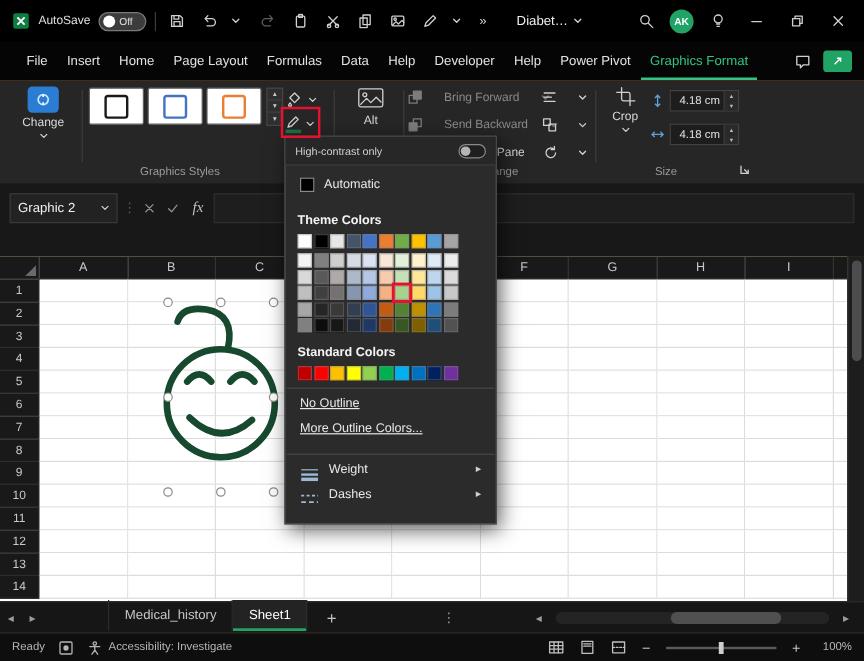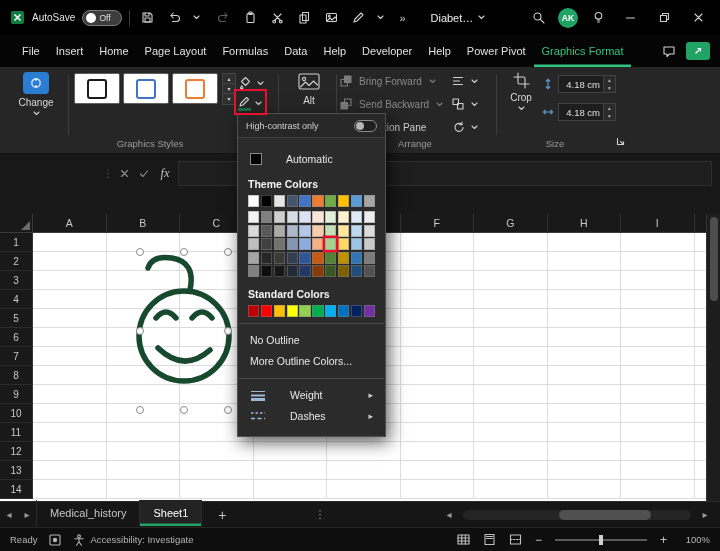--- a/index.html
+++ b/index.html
@@ -42,21 +42,21 @@
 #gallery{display:flex;gap:3px}
 .thumb{width:46px;height:31px;background:#fff;border:1px solid #606060;border-radius:2px;display:flex;align-items:center;justify-content:center}
 .tshape{width:20px;height:20px;border-radius:3px}
 .galarrows{display:flex;flex-direction:column}
 .galarrow{width:14px;height:10.5px;background:#2f2f2f;border:1px solid #454545;color:#cfcfcf;font-size:6px;display:flex;align-items:center;justify-content:center}
 .galarrow.more{border-top:none}
 .colorbtn{display:flex;align-items:center;gap:4px;height:20px}
 .pencol{display:flex;flex-direction:column;align-items:center}
 .colorbar{width:13px;height:3px;background:var(--outline-swatch);margin-top:1px}
 .redbox{position:absolute;border:2px solid var(--red);z-index:120;pointer-events:none}
-.arr-row{position:absolute;display:flex;align-items:center;gap:7px;font-size:10px;color:#8a8a8a;white-space:nowrap}
+.arr-row{position:absolute;display:flex;align-items:center;gap:18px;font-size:10px;color:#8a8a8a;white-space:nowrap}
 .arr-row.enabled{color:#cfcfcf}
 .spinrow{position:absolute;display:flex;align-items:center;gap:4px}
 .spinfield{display:flex;align-items:center;height:18px;background:#1d1d1d;border:1px solid #424242}
 .spinval{width:44px;font-size:9.5px;color:#e0e0e0;text-align:right;padding-right:3px;background:transparent;border:none;font-family:"Liberation Sans",sans-serif}
 .spinner{display:flex;flex-direction:column;border-left:1px solid #424242}
 .spinner span{width:11px;height:8px;font-size:5.5px;color:#bbb;display:flex;align-items:center;justify-content:center;background:#2a2a2a}
 
 #formula{position:absolute;left:0;top:154px;width:720px;height:60px;background:#181818}
 #namebox{position:absolute;left:8px;top:7px;width:90px;height:25px;background:#222;border:1px solid #3a3a3a;display:flex;align-items:center;padding:0 6px;gap:6px}
 #namebox .nbtext{font-size:11px;color:#f0f0f0;flex:1}
@@ -71,41 +71,41 @@
 .colhdr{width:73.5px;height:19px;background:#191919;color:#c9c9c9;font-size:10.5px;display:flex;align-items:center;justify-content:center;border-right:1px solid #333;border-bottom:1px solid #3a3a3a}
 .colhdr.partial{width:11.5px;border-right:none}
 .grow{display:flex;height:19px}
 .rowhdr{width:33px;background:#191919;color:#c9c9c9;font-size:10px;display:flex;align-items:center;justify-content:center;border-right:1px solid #333;border-bottom:1px solid #2c2c2c}
 .cell{width:73.5px;border-right:1px solid #dcdcdc;border-bottom:1px solid #dcdcdc;background:#fff}
 .cell.partial{width:11.5px;border-right:none}
 #vscroll{position:absolute;left:706px;top:214px;width:14px;height:287px;background:#1d1d1d;border-left:1px solid #333}
 #vthumb{position:absolute;left:3px;top:3px;width:8px;height:84px;background:#4d4d4d;border-radius:4px}
 #graphic-layer{position:absolute;left:128px;top:244px;z-index:5}
 
-#colormenu{position:absolute;left:237px;top:113px;width:149px;background:#2b2b2b;border:1px solid #505050;box-shadow:3px 5px 16px rgba(0,0,0,.65);z-index:100;padding-bottom:9px}
+#colormenu{position:absolute;left:237px;top:113px;width:177px;background:#2b2b2b;border:1px solid #505050;box-shadow:3px 5px 16px rgba(0,0,0,.65);z-index:100;padding-bottom:9px}
 .hcrow{height:24px;display:flex;align-items:center;padding:0 8px;border-bottom:1px solid #3e3e3e;background:#272727}
 .hcrow .hclabel{font-size:9px;color:#cfcfcf;flex:1}
 .mtoggle{width:23px;height:12px;border-radius:7px;background:#1f1f1f;border:1px solid #8a8a8a;display:flex;align-items:center;padding:0 1px}
 .mknob{width:8px;height:8px;border-radius:50%;background:#b5b5b5}
-.mitem{height:21px;display:flex;align-items:center;padding:0 12px;gap:24px;font-size:10.5px;color:#e8e8e8}
+.mitem{height:21px;display:flex;padding:0 12px;gap:8px;font-size:10.5px;color:#e8e8e8}
 .mitem.first{margin-top:10px}
 .auto-sw{width:12px;height:12px;background:#000;border:1px solid #8a8a8a}
 .sectlabel{padding:9px 10px 5px;font-size:10.5px;font-weight:bold;color:#f4f4f4}
 .swrow{display:flex;gap:1.5px;padding:0 10px;margin-bottom:1.5px}
 .sw{width:12px;height:12px;box-shadow:inset 0 0 0 1px rgba(130,130,130,.45)}
 .sw.selected{box-shadow:inset 0 0 0 1px rgba(130,130,130,.45),0 0 0 2.5px var(--red);position:relative;z-index:3}
 #theme-main{margin-bottom:4px}
 .msep{height:1px;background:#484848;margin:6px 1px}
-.ul{}
+.ul{text-decoration:underline}
 .marrow{margin-left:auto;color:#cfcfcf;font-size:9px}
 .micon{width:16px;display:flex;align-items:center}
 
 #sheetbar{position:absolute;left:0;top:501px;width:720px;height:26px;background:#161616;border-top:1px solid #2c2c2c;display:flex;align-items:center}
 .snav{width:18px;text-align:center;color:#9c9c9c;font-size:10px}
-#sheettabs{display:flex;height:30px;}
+#sheettabs{display:flex;height:30px;margin-left:54px}
 .stab{display:flex;align-items:center;padding:0 13px;font-size:11px;color:#c6c6c6;border-right:1px solid #2c2c2c;height:26px;white-space:nowrap}
 .stab:first-child{border-left:1px solid #2c2c2c}
 .stab.active{color:#fff;background:#232323;box-shadow:inset 0 -2.5px 0 var(--green)}
 .addsheet{margin-left:16px;color:#c6c6c6;font-size:14px}
 .moresheets{margin-left:88px;color:#9c9c9c;font-size:11px}
 #hscroll{margin-left:auto;display:flex;align-items:center;gap:5px;padding-right:6px}
 .hstrack{position:relative;width:228px;height:10px;background:#242424;border-radius:5px}
 .hsthumb{position:absolute;left:96px;top:0;width:92px;height:10px;background:#505050;border-radius:5px}
 
 #statusbar{position:absolute;left:0;top:527px;width:720px;height:24px;background:#0e0e0e;border-top:1px solid #262626;display:flex;align-items:center;padding:0 10px;gap:12px;font-size:9.5px;color:#b5b5b5}
@@ -421,20 +421,26 @@
     </div>
     <div class="glabel" style="left:525px;width:60px">Size</div>
     <span class="rabs" style="left:616px;top:70px">
         <svg width="9" height="9" class="ic">
           <path d="M1.5 1.5v6h6M4.5 4.5l3 3M7.5 4.7V7.5H4.7"></path>
         </svg>
       </span>
   </div>
 
   <div id="formula">
+    <div id="namebox">
+      <span class="nbtext">Graphic 2</span>
+      <svg width="7" height="5" class="ic">
+          <path d="M1 1l2.5 2.5L6 1"></path>
+        </svg>
+    </div>
     <span class="fbtn" style="left:103px;width:10px;color:#5a5a5a">⋮</span>
     <span class="fbtn" style="left:116px;width:16px">
         <svg width="9" height="9" class="ic" style="stroke:#8f8f8f">
           <path d="M1.5 1.5l6 6M7.5 1.5l-6 6"></path>
         </svg>
       </span>
     <span class="fbtn" style="left:136px;width:16px">
         <svg width="10" height="9" class="ic" style="stroke:#8f8f8f">
           <path d="M1.5 5l2.5 2.5L8.5 2"></path>
         </svg>

